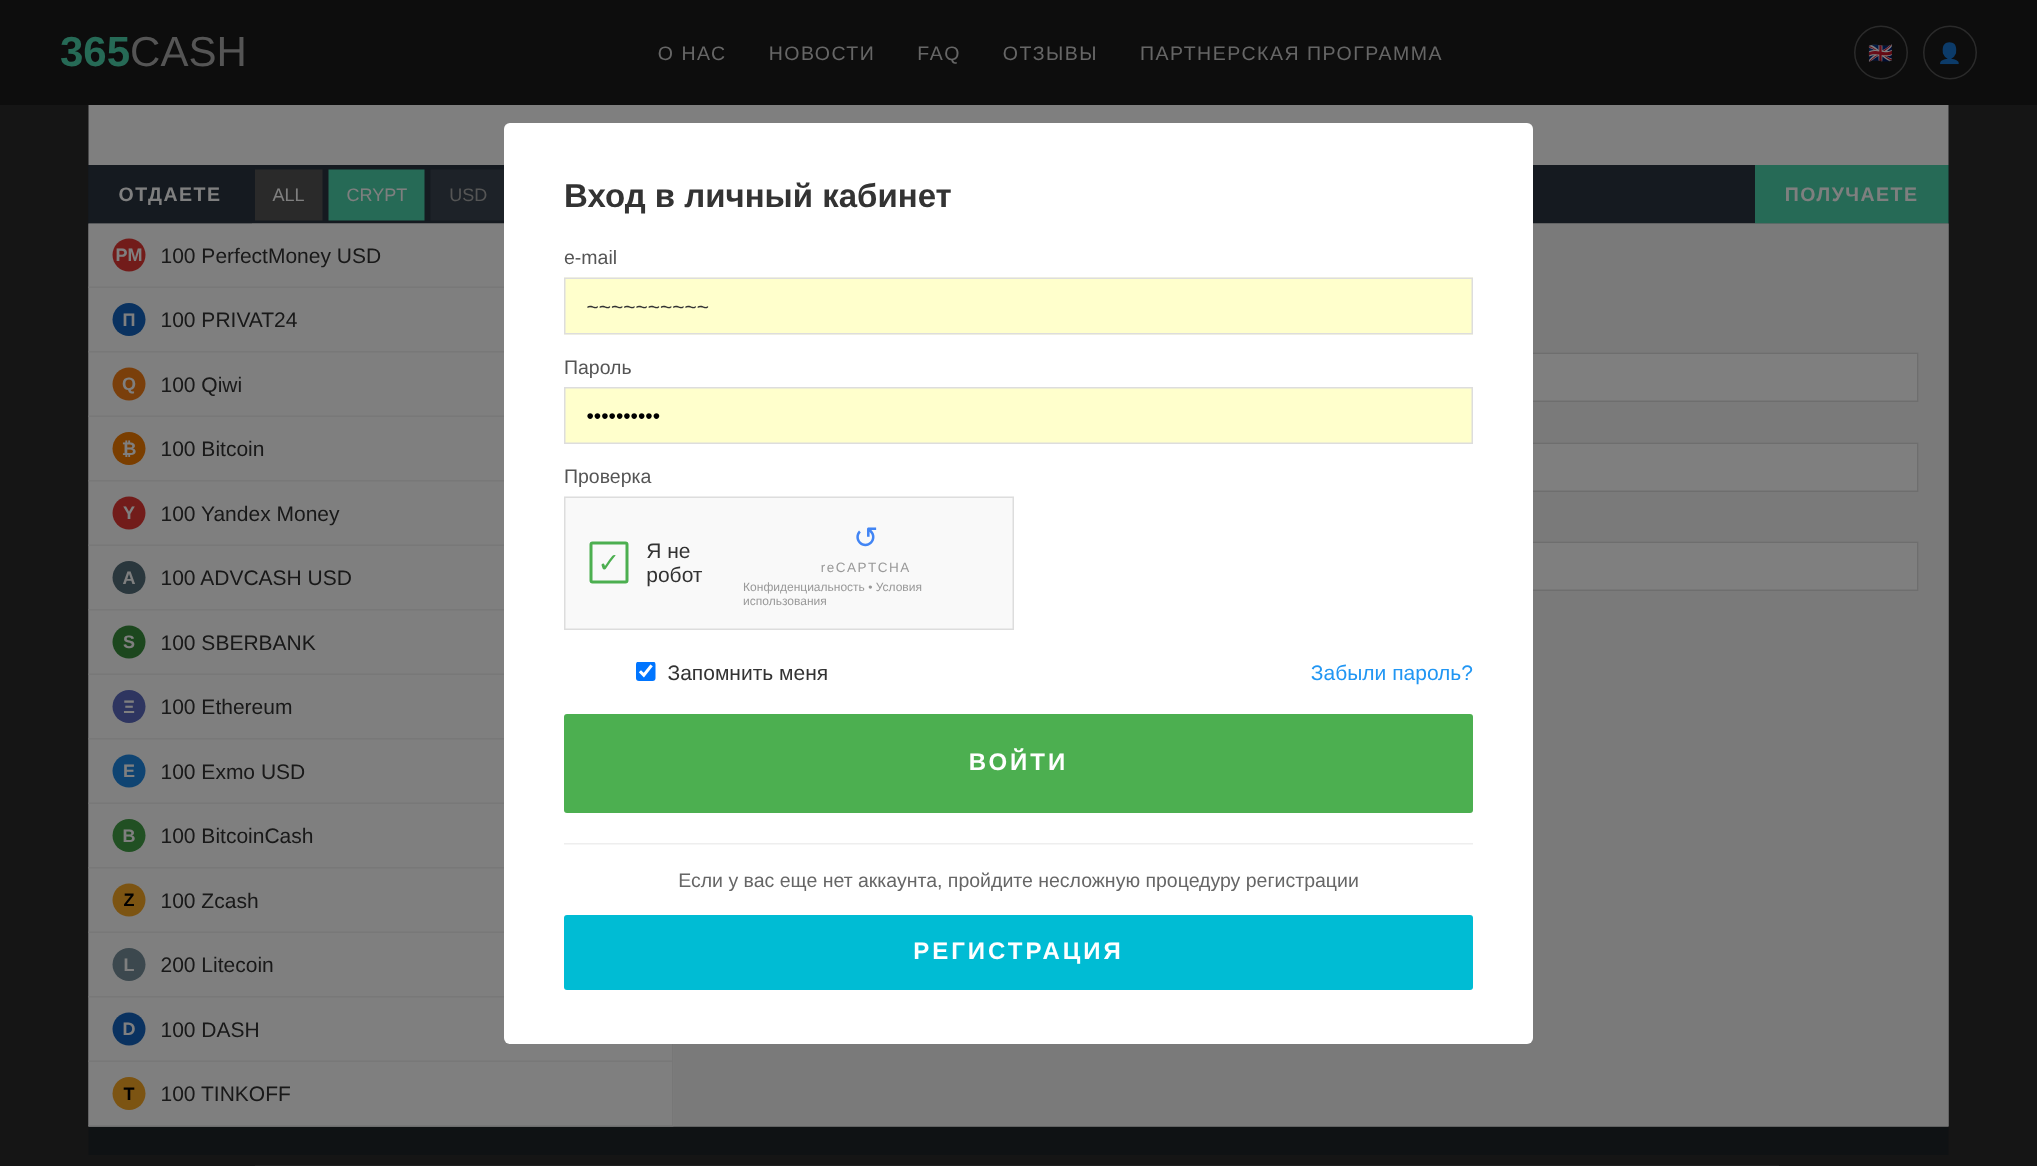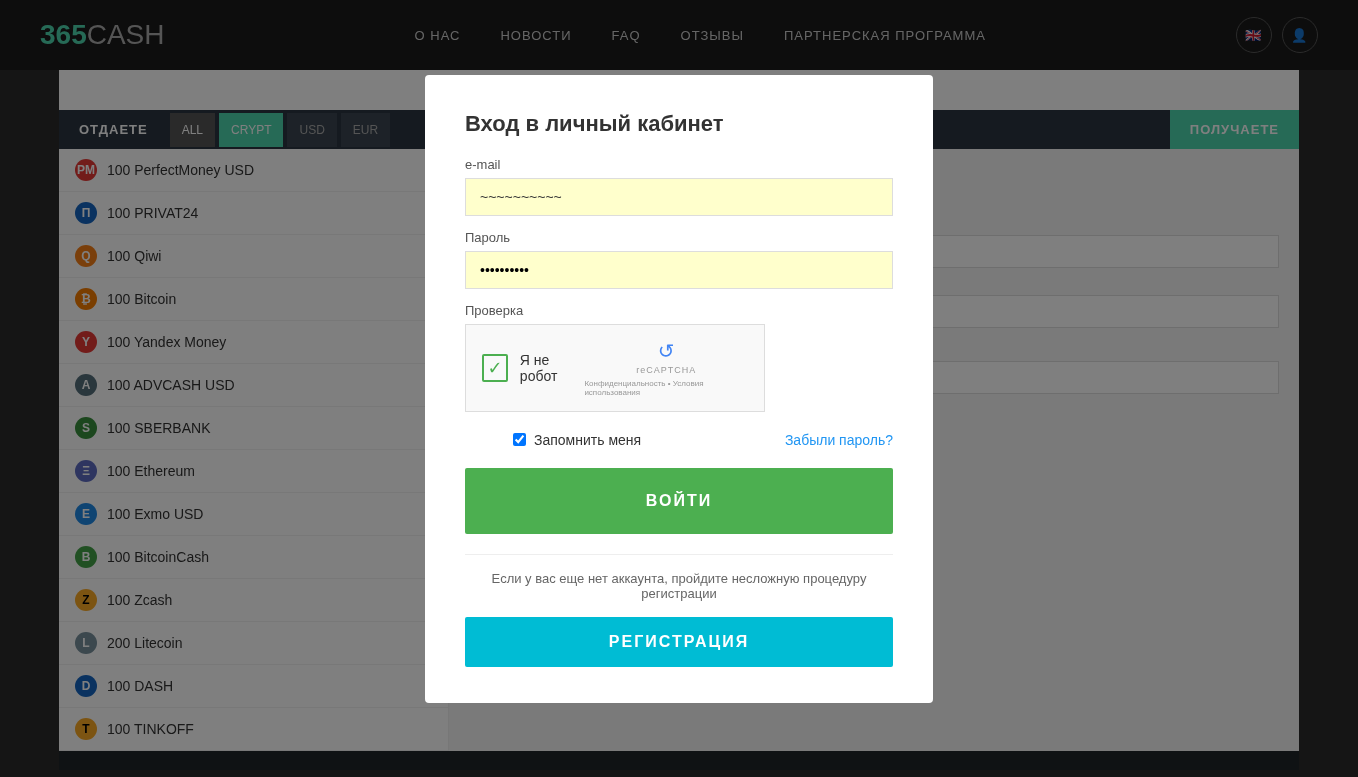--- a/index.html
+++ b/index.html
@@ -13,21 +13,21 @@
       align-items: center;
       justify-content: space-between;
       padding: 0 40px;
     }
     .logo {
       font-size: 28px;
       font-weight: bold;
       color: #4dd4ac;
     }
     .logo span { color: #aaa; font-weight: normal; }
-    .nav { display: flex; gap: 40px; align-items: center; }
+    .nav { display: flex; gap: 28px; align-items: center; }
     .nav a { color: #ccc; text-decoration: none; font-size: 13px; letter-spacing: 1px; }
     .header-icons { display: flex; gap: 10px; align-items: center; }
     .icon-btn {
       width: 36px; height: 36px; border-radius: 50%;
       border: 1px solid #555; background: transparent;
       display: flex; align-items: center; justify-content: center;
       cursor: pointer; color: #ccc;
     }
 
     
@@ -146,21 +146,21 @@
       background: rgba(0,0,0,0.5);
       display: flex;
       align-items: center;
       justify-content: center;
       z-index: 100;
     }
 
     
     .modal {
       background: #fff;
-      width: 508px;
+      width: 686px;
       border-radius: 4px;
       padding: 36px 40px;
       position: relative;
     }
     .modal-title {
       font-size: 22px;
       color: #333;
       margin-bottom: 20px;
       font-weight: bold;
     }

